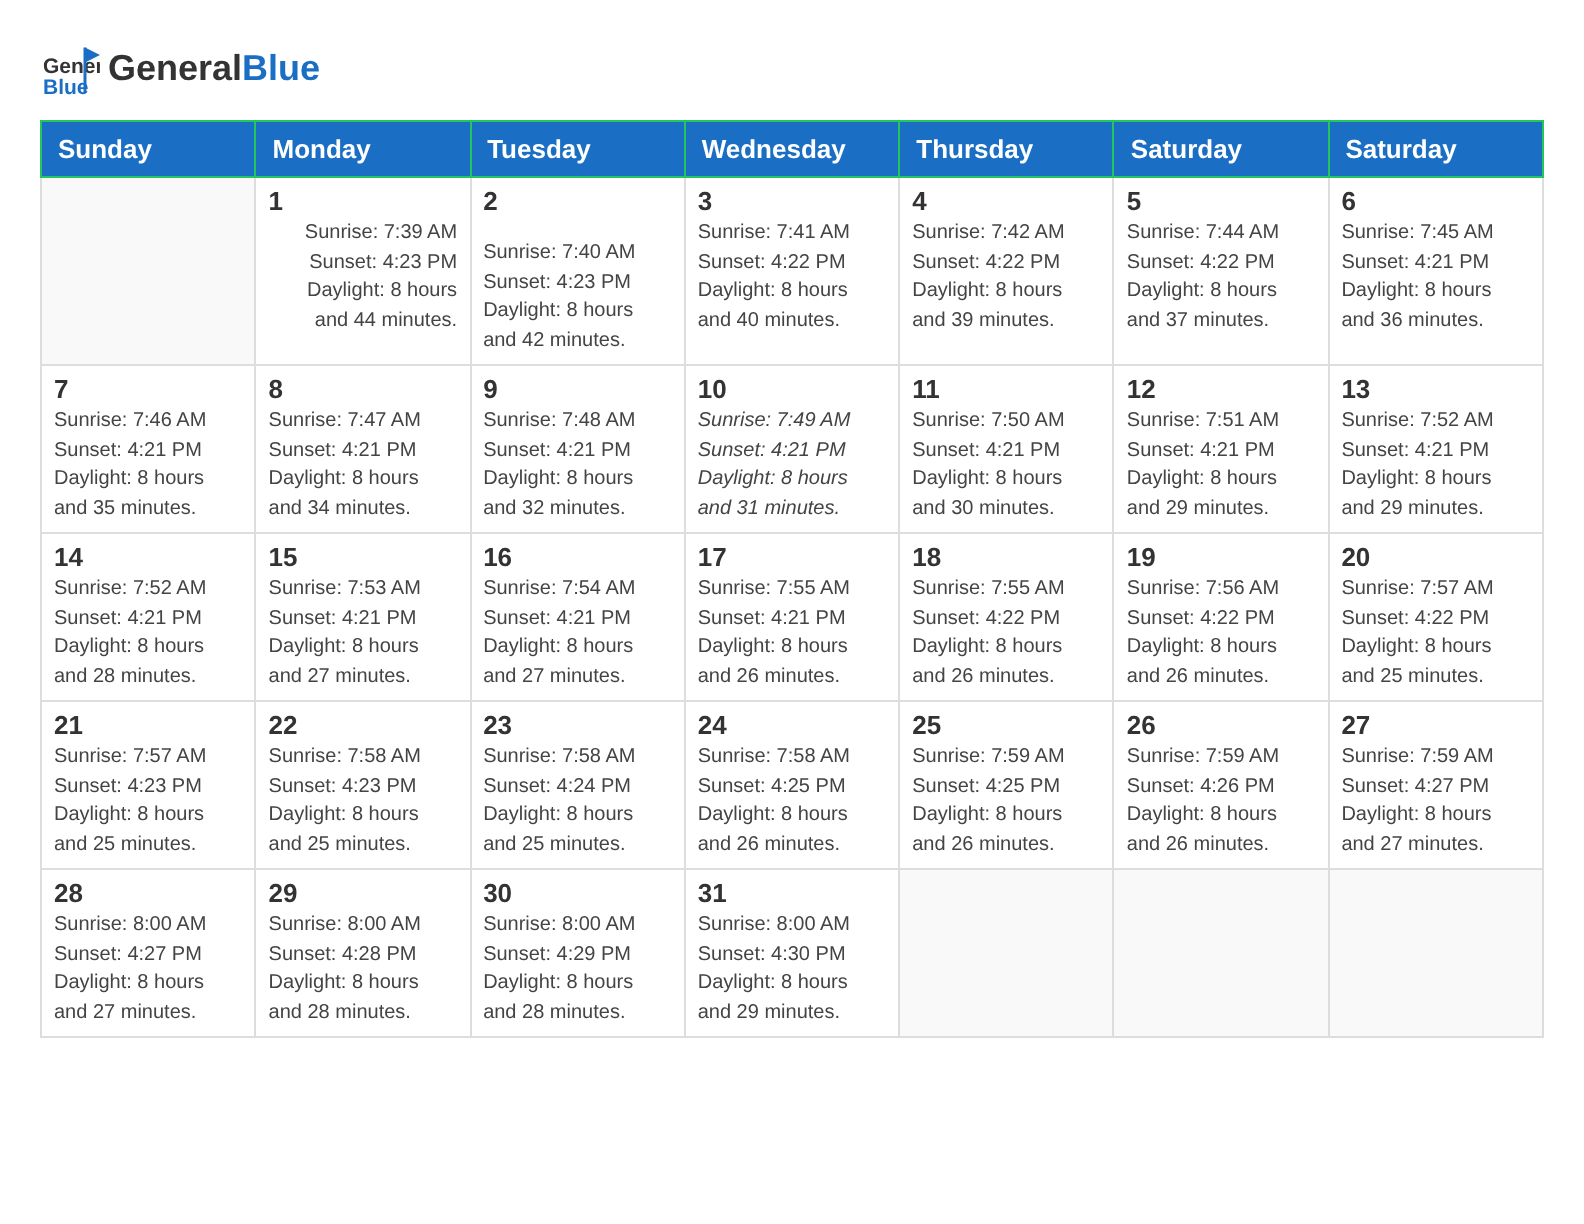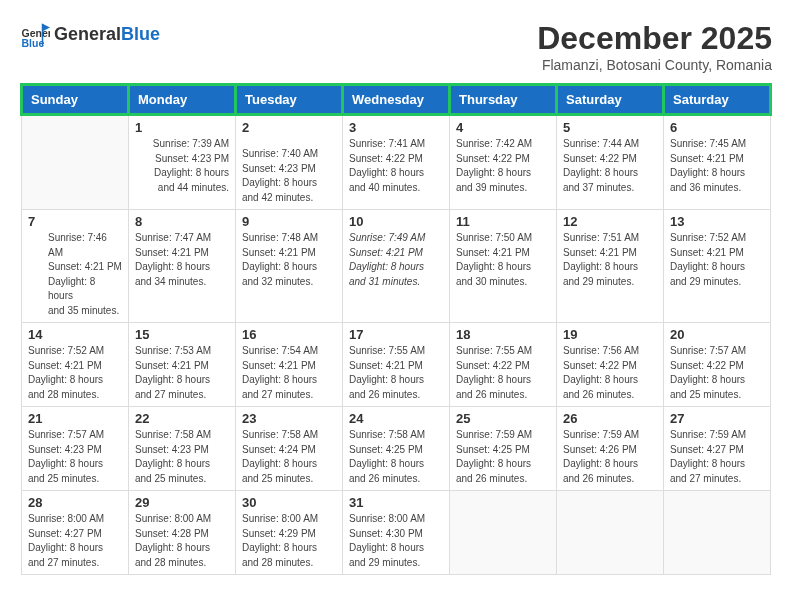--- a/index.html
+++ b/index.html
@@ -42,21 +42,21 @@
       border-collapse: collapse;
       border: 1px solid #ccc;
     }
     .calendar th {
       background-color: #1a6fc4;
       color: #fff;
       font-size: 13px;
       font-weight: bold;
       text-align: left;
       padding: 6px 8px;
-      border: 3px solid #22c55e;
+      border: 1px solid #22c55e;
     }
     .calendar td {
       vertical-align: top;
       padding: 4px 6px;
       border: 1px solid #ddd;
       width: 14.28%;
       min-height: 80px;
       font-size: 10.5px;
       color: #333;
       background: #fff;
@@ -85,24 +85,20 @@
       <text x="2" y="22" font-size="14" font-weight="bold" fill="#333" font-family="Arial">General</text>
       <text x="2" y="36" font-size="14" font-weight="bold" fill="#1a6fc4" font-family="Arial">Blue</text>
 
       <polygon points="30,5 40,10 30,15" fill="#1a6fc4"></polygon>
       <line x1="30" y1="5" x2="30" y2="35" stroke="#1a6fc4" stroke-width="2"></line>
     </svg>
     <div>
       <div style="font-size:18px;font-weight:bold;color:#333;line-height:1.2;">General<span style="color:#1a6fc4;">Blue</span></div>
     </div>
   </div>
-  <div class="title-area">
-    <div class="month-title">December 2025</div>
-    <div class="subtitle">Flamanzi, Botosani County, Romania</div>
-  </div>
 </div>
 
 <table class="calendar">
   <thead>
     <tr>
     <th>Sunday</th>
         <th>Monday</th>
         <th>Tuesday</th>
         <th>Wednesday</th>
         <th>Thursday</th>
@@ -152,21 +148,21 @@
           <div class="day-number">6</div>
           <div class="day-info" style="white-space: pre-line;">Sunrise: 7:45 AM
 Sunset: 4:21 PM
 Daylight: 8 hours
 and 36 minutes.</div>
         </td>
       </tr>
       <tr>
         <td>
           <div class="day-number">7</div>
-          <div class="day-info" style="white-space: pre-line; margin-left: 20px;">Sunrise: 7:46 AM
+          <div class="day-info" style="white-space: pre-line;">Sunrise: 7:46 AM
 Sunset: 4:21 PM
 Daylight: 8 hours
 and 35 minutes.</div>
         </td>
         <td>
           <div class="day-number">8</div>
           <div class="day-info" style="white-space: pre-line;">Sunrise: 7:47 AM
 Sunset: 4:21 PM
 Daylight: 8 hours
 and 34 minutes.</div>

